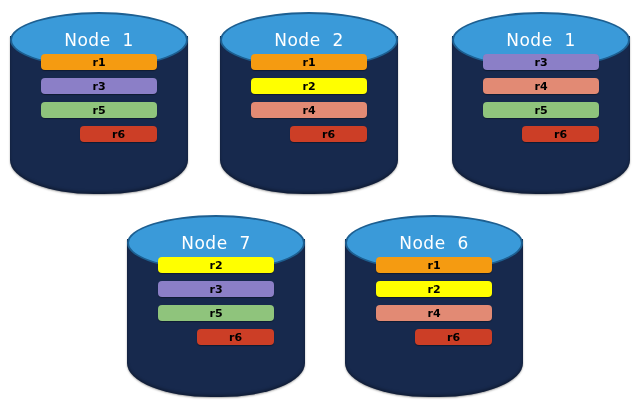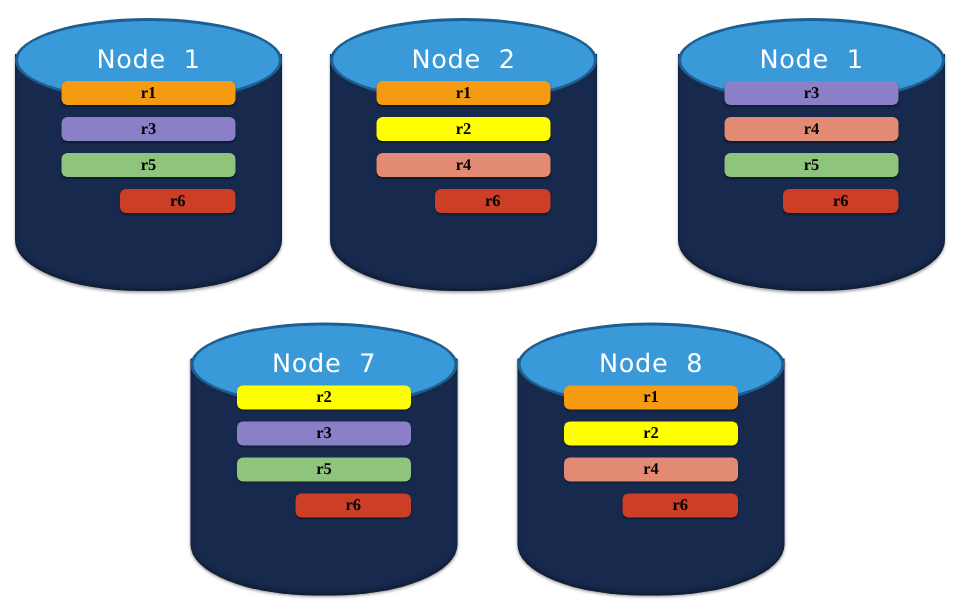--- a/index.html
+++ b/index.html
@@ -52,21 +52,20 @@
     font-size:17px;
     letter-spacing:.5px;
     white-space:pre;
     pointer-events:none;
   }
 
   .bars{
     position:absolute;
     left:31px; top:42px;
     width:116px;
-    font-family:Liberation Serif, serif;
   }
   .bar{
     height:16px;
     margin-bottom:8px;
     border-radius:4px;
     display:flex;align-items:center;justify-content:center;
     font-size:11px;
     font-weight:bold;
     color:#000000;
     box-shadow:0 1px 1px rgba(0,0,0,.35);
@@ -117,21 +116,21 @@
       <div class="bars">
         <div class="bar" style="background: rgb(255, 255, 0);">r2</div>
         <div class="bar" style="background: rgb(139, 127, 199);">r3</div>
         <div class="bar" style="background: rgb(143, 196, 124);">r5</div>
         <div class="bar" style="background: rgb(204, 62, 38);">r6</div>
       </div>
     </div>
     <div class="node" style="left: 345px; top: 215px;">
       <div class="cyl-body"></div>
       <div class="cyl-top"></div>
-      <div class="node-label">Node  8</div>
+      <div class="node-label">Node  6</div>
       <div class="bars">
         <div class="bar" style="background: rgb(245, 155, 17);">r1</div>
         <div class="bar" style="background: rgb(255, 255, 0);">r2</div>
         <div class="bar" style="background: rgb(226, 138, 116);">r4</div>
         <div class="bar" style="background: rgb(204, 62, 38);">r6</div>
       </div>
     </div>
   </div>
 
 </body></html>

